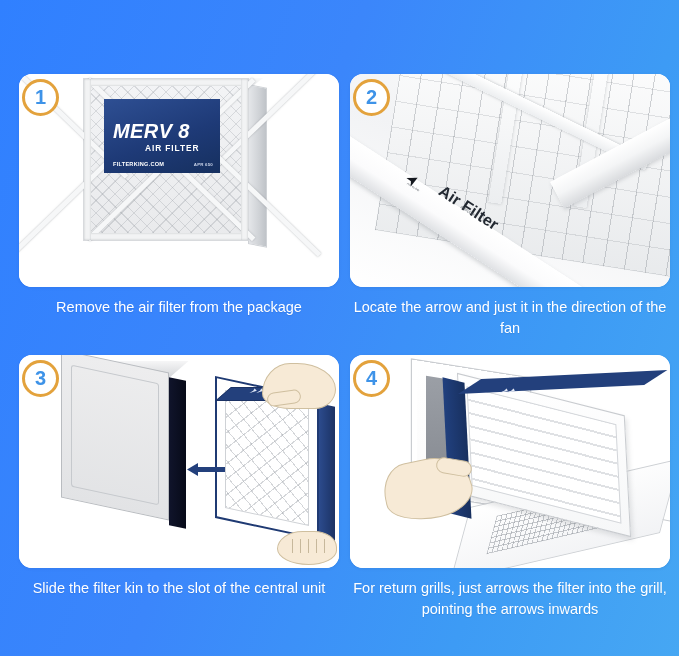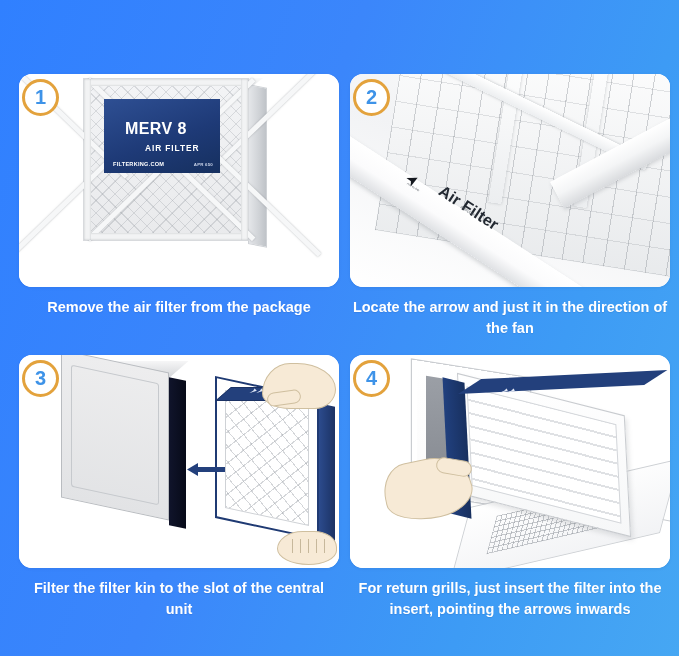--- a/index.html
+++ b/index.html
@@ -82,21 +82,21 @@
     z-index: 6;
     left: 3px;
     top: 5px;
   }
   .caption {
     margin-top: 10px;
     width: 320px;
     text-align: center;
     color: #ffffff;
     font-size: 14.5px;
-    font-weight: bold;
+    font-weight: normal;
     line-height: 1.45;
     text-shadow: 0 1px 1px rgba(0,40,110,0.13);
   }
 
   
   .p1-stage {
     position: absolute;
     left: 0; top: 0;
     width: 320px; height: 213px;
     background: #ffffff;
@@ -162,24 +162,25 @@
     top: 20px;
     width: 116px;
     height: 74px;
     background: linear-gradient(160deg, #2e4f93 0%, #1e3a77 55%, #16305f 100%);
     z-index: 3;
     color: #ffffff;
     overflow: hidden;
   }
   .merv {
     position: absolute;
-    left: 21px;
+    left: 9px;
     top: 22px;
-    font-size: 16px;
+    font-size: 20px;
     font-weight: bold;
+    font-style: italic;
     letter-spacing: 0.4px;
     line-height: 1;
   }
   .airfilter-sub {
     position: absolute;
     left: 41px;
     top: 44px;
     font-size: 8.4px;
     font-weight: bold;
     letter-spacing: 0.9px;
@@ -588,21 +589,21 @@
           <div class="nf-top"></div>
           <div class="nf-arrow-mark">➤➤</div>
 
           <div class="hand hand-top"></div>
           <div class="hand-top-finger"></div>
           <div class="hand hand-bottom"></div>
           <div class="hand-bottom-lines"></div>
         </div>
       </div>
       <div class="badge">3</div>
-      <div class="caption">Filter the filter kin to the slot of the central unit</div>
+      <div class="caption">Slide the filter kin to the slot of the central unit</div>
     </div>
 
     <div class="cell cell-4">
       <div class="card">
         <div class="p4-stage">
           <div class="vent-recess">
             <div class="vent-hole"></div>
           </div>
           <div class="floor-line"></div>
           <div class="ceiling-plate">
@@ -612,17 +613,17 @@
             <div class="louvers"></div>
           </div>
           <div class="door-edge"></div>
           <div class="door-edge-top"></div>
           <div class="door-arrow-mark">➤➤</div>
           <div class="p4-hand"></div>
           <div class="p4-thumb"></div>
         </div>
       </div>
       <div class="badge">4</div>
-      <div class="caption">For return grills, just insert the filter into the insert, pointing the arrows inwards</div>
+      <div class="caption">For return grills, just arrows the filter into the grill, pointing the arrows inwards</div>
     </div>
 
   </div>
 </div>
 
 </body></html>

